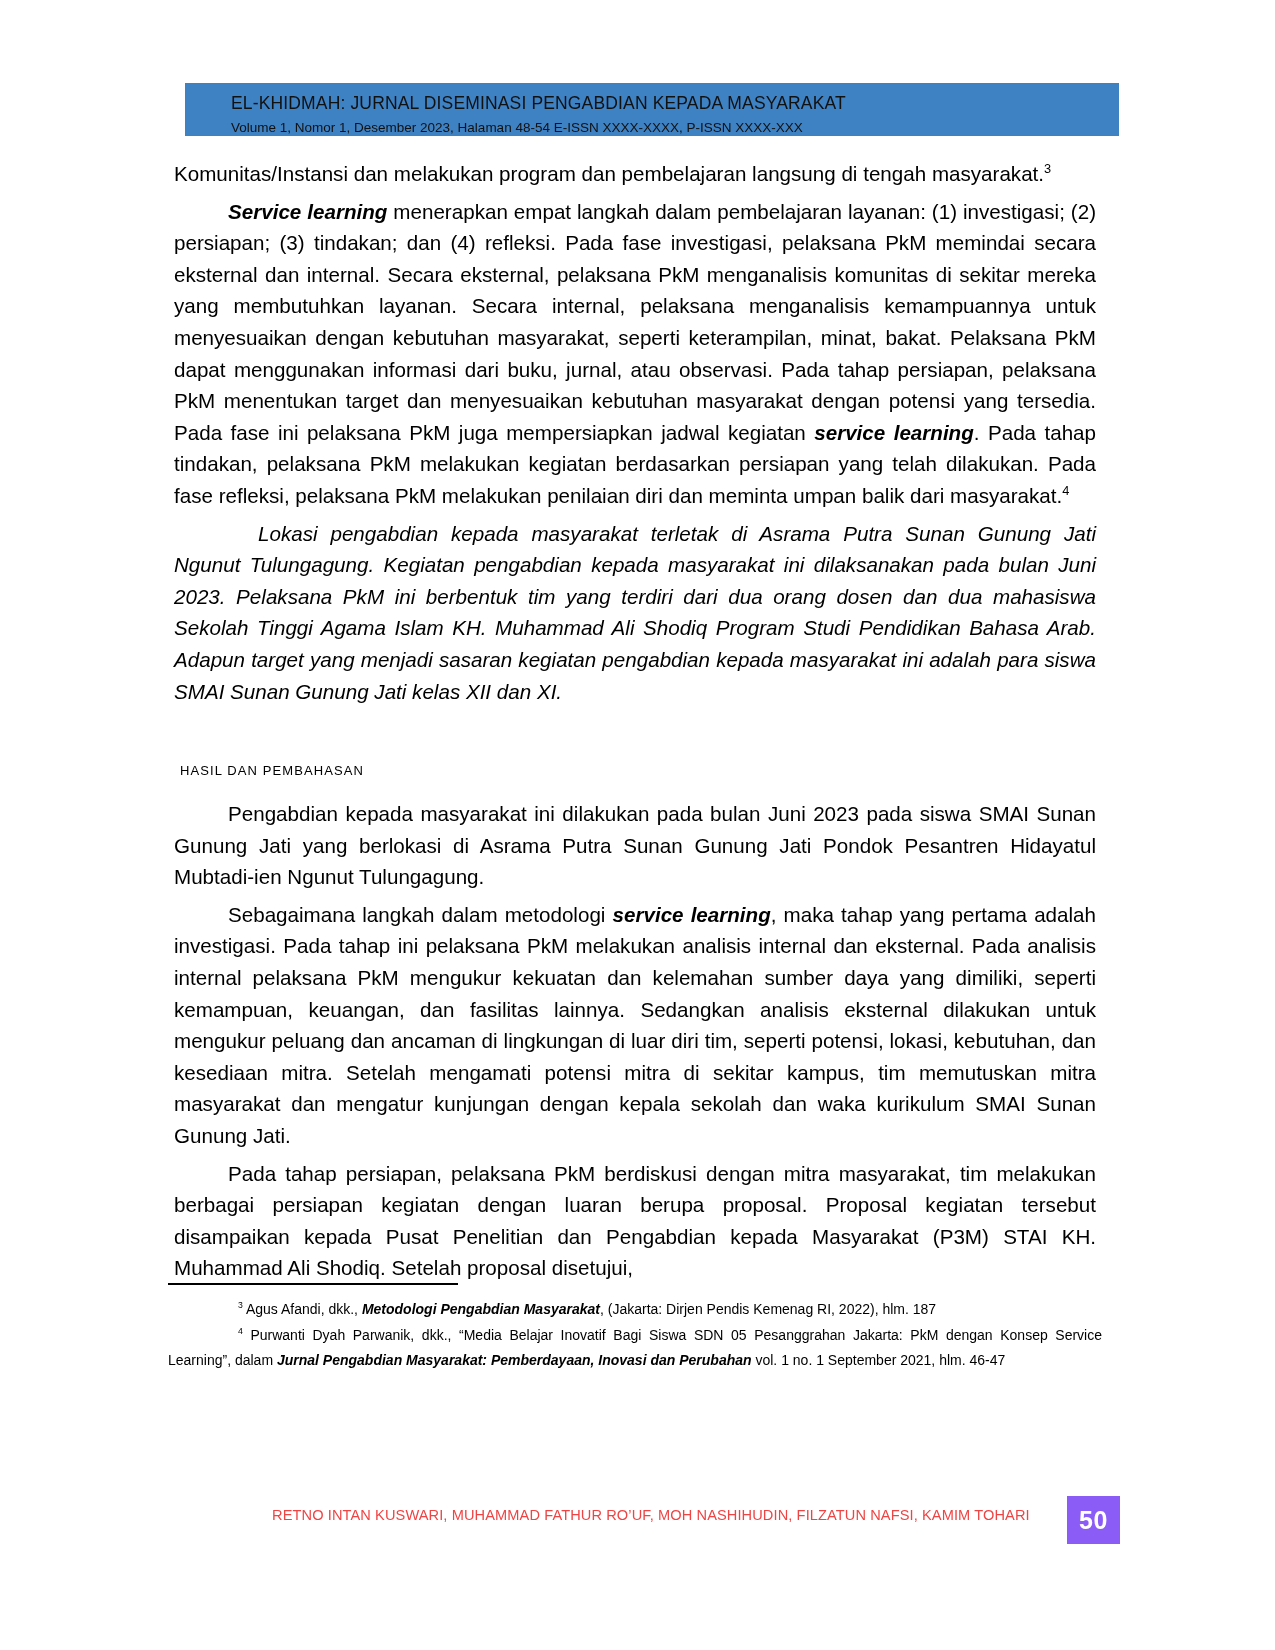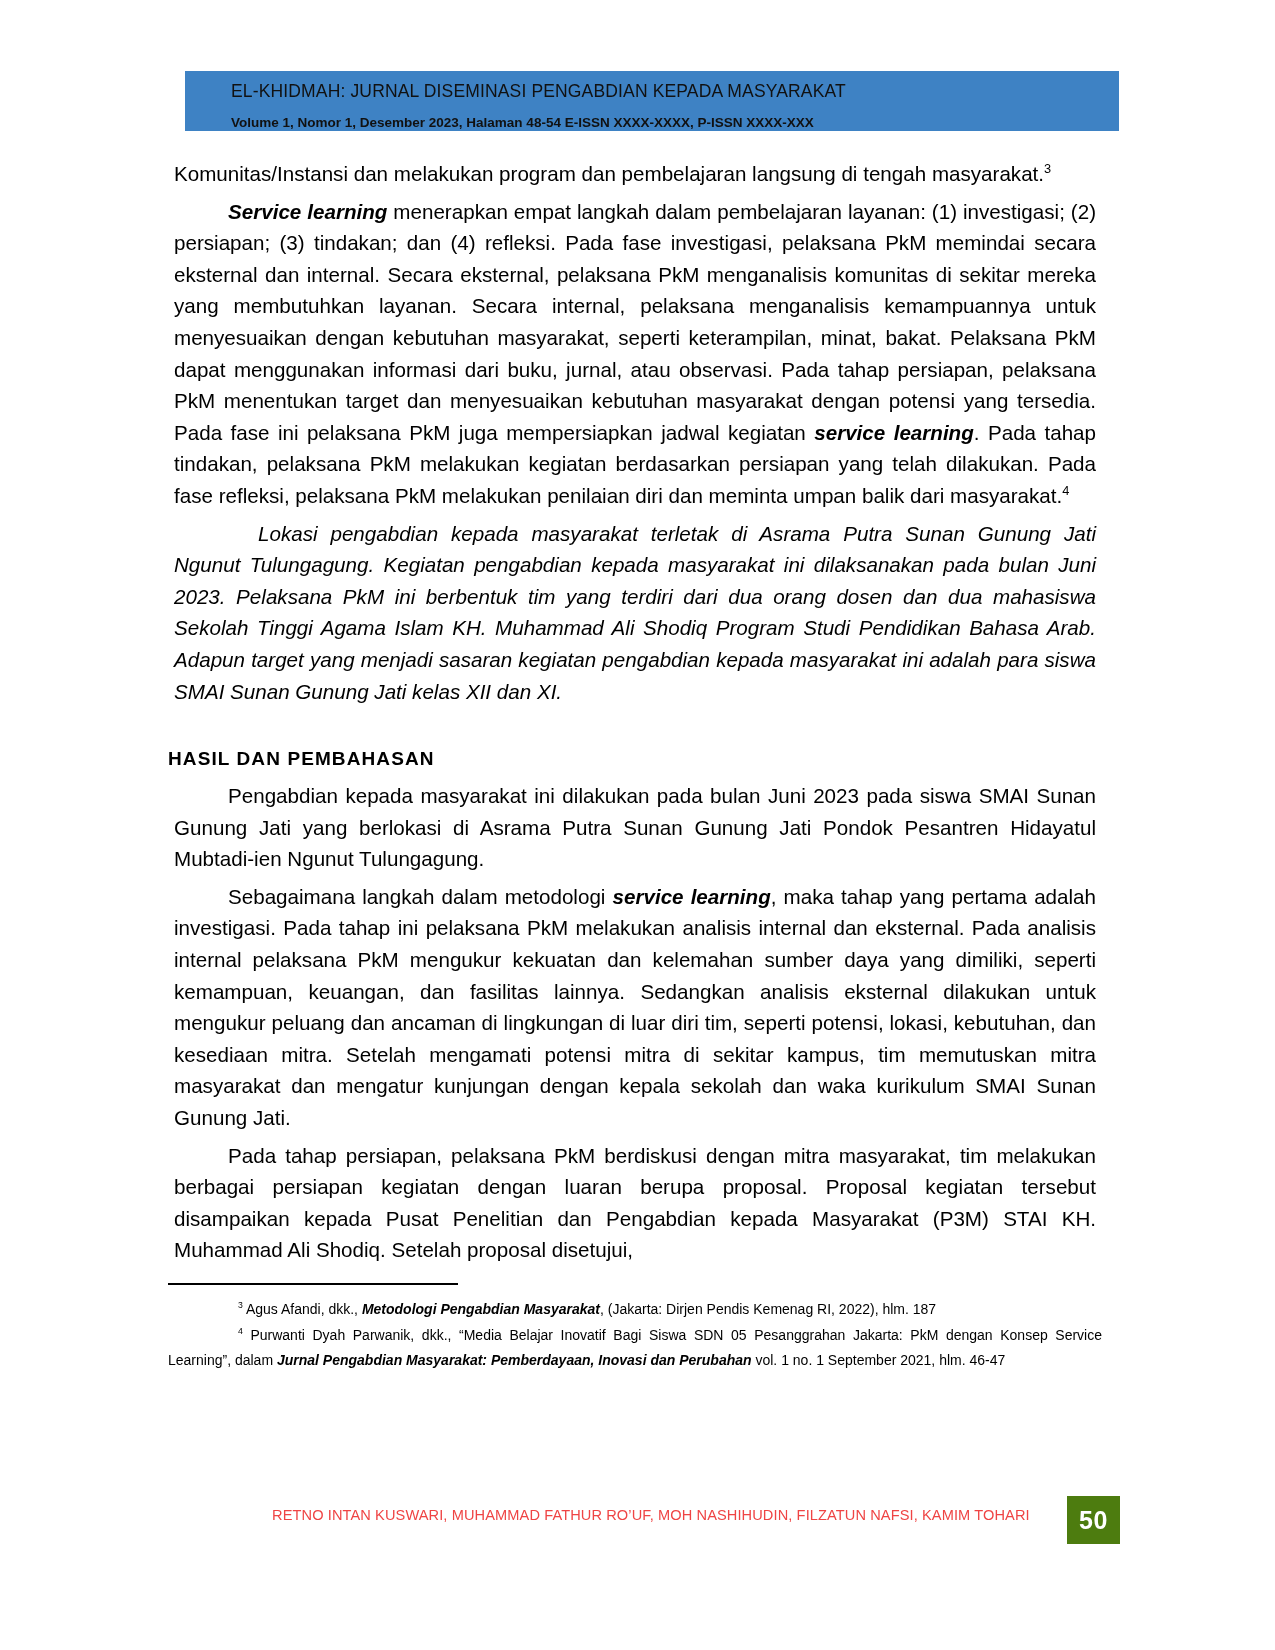--- a/index.html
+++ b/index.html
@@ -25,21 +25,21 @@
   }
 
   
   .header-band {
     position: absolute;
     left: 156px;
     top: 66px;
     width: 963px;
     height: 70px;
     display: flex;
-    align-items: center;
+    align-items: flex-end;
   }
   .header-accent {
     width: 29px;
     flex: 0 0 29px;
     background: #4E8A34;
   }
   .header-body {
     flex: 1 1 auto;
     background: #3E82C4;
     padding: 10px 0 0 46px;
@@ -47,23 +47,23 @@
   .header-title {
     font-size: 17.5px;
     font-weight: 400;
     letter-spacing: 0.15px;
     line-height: 1.15;
     color: #111111;
     white-space: nowrap;
   }
   .header-sub {
     font-size: 13.5px;
-    font-weight: 700;
+    font-weight: 400;
     line-height: 1.2;
-    margin-top: 14px;
+    margin-top: 7px;
     color: #111111;
     white-space: nowrap;
   }
 
   
   .content {
     position: absolute;
     left: 168px;
     top: 152px;
     width: 934px;
@@ -73,23 +73,23 @@
     font-size: 20.6px;
     line-height: 31.6px;
     text-align: justify;
     text-justify: inter-word;
     hyphens: none;
   }
   p.indent-sm { text-indent: 54px; }
   p.indent-lg { text-indent: 84px; font-style: italic; }
 
   .section-head {
-    margin: 0;
-    font-size: 19px;
-    font-weight: bold;
+    margin: 12px;
+    font-size: 13px;
+    font-weight: normal;
     letter-spacing: 1.1px;
     line-height: 31px;
   }
   .gap-before-head { height: 30px; }
 
   sup {
     font-size: 0.62em;
     vertical-align: super;
     line-height: 0;
   }
@@ -132,21 +132,21 @@
     letter-spacing: 0.1px;
     white-space: nowrap;
     color: #ef4444;
   }
   .page-badge {
     position: absolute;
     right: 0;
     top: 0;
     width: 53px;
     height: 48px;
-    background: #4d7c0f;
+    background: #8b5cf6;
     color: #ffffff;
     display: flex;
     align-items: center;
     justify-content: center;
     font-size: 25px;
     font-weight: 600;
     letter-spacing: 0.5px;
   }
 </style>
 </head>

